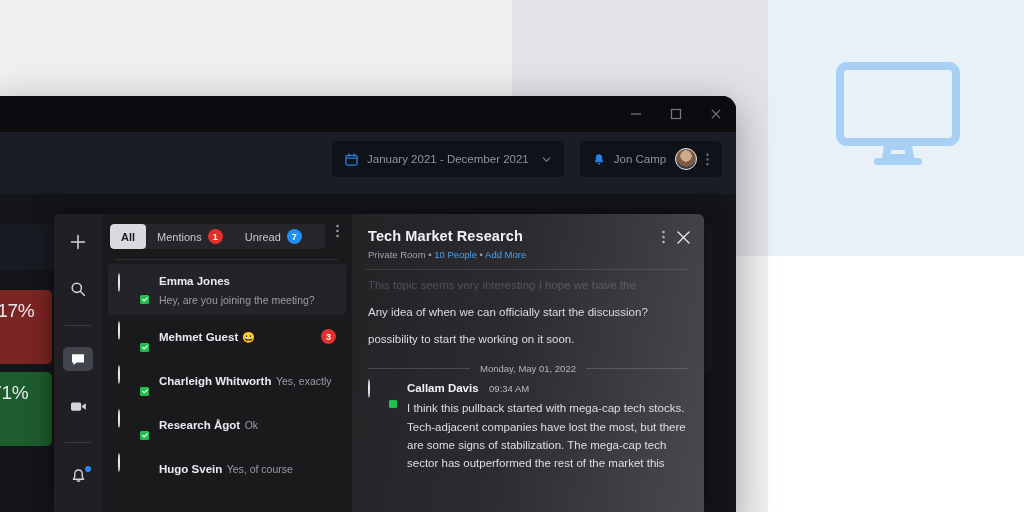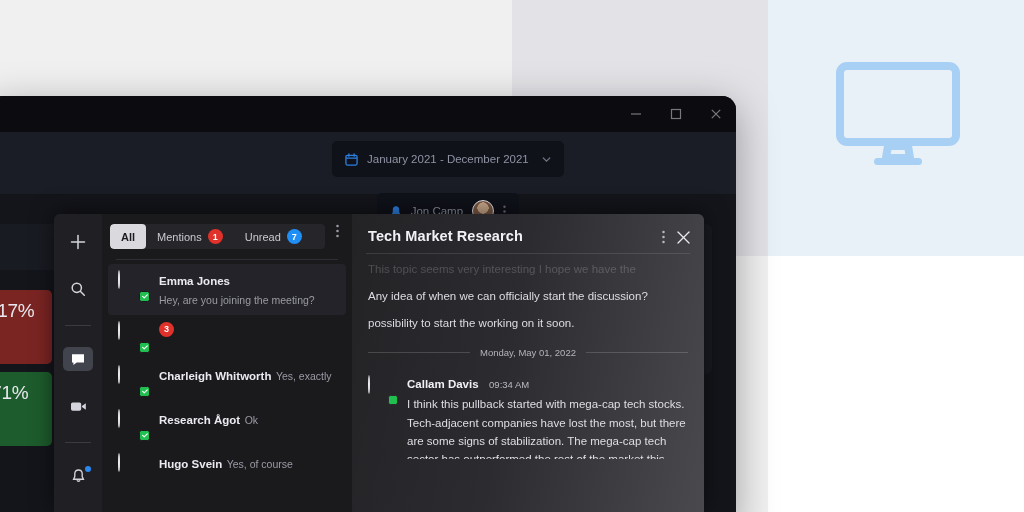--- a/index.html
+++ b/index.html
@@ -45,21 +45,21 @@
   .dashboard {
     position:absolute; left:0; top:36px; width:100%; height:394px;
     background:#14151b;
   }
   .dash-topbar {
     position:absolute; left:0; top:0; width:100%; height:62px;
     background:#1b1d26;
   }
   .dash-toolrow {
     position:absolute; left:344px; top:9px;
-    display:flex; gap:16px; align-items:center;flex-direction:column;
+    display:flex; gap:16px; align-items:center;
   }
   .pill {
     background:#10121a; border-radius:5px; height:36px;
     display:flex; align-items:center; gap:9px; padding:0 13px;
     color:#8f93a3; font-size:11.5px; white-space:nowrap;
   }
   .pill .cal { width:13px; height:13px; flex:none; }
   .pill .chev { width:9px; height:9px; margin-left:4px; opacity:.75; }
   .pill .bell { width:12px; height:13px; flex:none; }
   .pill .avatar-sm {
@@ -154,21 +154,21 @@
   .filter-box {
     height:27px; border:1px solid #4a4a53; border-radius:4px;
     display:flex; align-items:center; gap:9px; padding:0 10px;
     color:#8d8d97; font-size:11.5px;
   }
   .filter-box .fi { width:13px; height:11px; flex:none; }
   .list-divider { height:1px; background:#2e2e34; margin:10px 14px 0 14px; }
 
   .chat-rows { padding:4px 6px 0 6px; overflow:hidden; flex:1; }
   .chat-row {
-    display:flex; gap:11px;
+    display:flex; align-items:center; gap:11px;
     padding:7px 10px; border-radius:4px; cursor:pointer;
     position:relative;
   }
   .chat-row.sel { background:#232329; }
   .av-wrap { position:relative; width:30px; height:30px; flex:none; }
   .av {
     width:30px; height:30px; border-radius:50%; overflow:hidden;
     border:1.5px solid #e9e9ef; background:#555;
   }
   .presence {
@@ -201,21 +201,21 @@
   .conv-actions .kb { width:3px; height:14px; opacity:.75; cursor:pointer; }
   .conv-actions .cl { width:13px; height:13px; cursor:pointer; }
   .conv-hr { height:1px; background:rgba(255,255,255,.11); margin:0 14px; }
 
   .conv-body { padding:4px 16px 0 16px; overflow:hidden; height:205px; }
   .msg-p {
     color:#dcdce2; font-size:11.5px; line-height:1.58; margin-top:9px;
   }
   .msg-p.faded { opacity:.22; margin-top:2px; }
   .daystamp {
-    display:flex; align-items:center; gap:10px; margin:15px 0 16px 0;
+    display:flex; align-items:center; gap:10px; margin:15px 0 4px 0;
     color:#b3b3bc; font-size:9.5px; white-space:nowrap;
   }
   .daystamp .ln { flex:1; height:1px; background:rgba(255,255,255,.16); }
   .msg {
     display:flex; gap:11px; 
   }
   .msg-av-wrap { position:relative; width:28px; height:28px; flex:none; margin-top:2px; }
   .msg-av {
     width:28px; height:28px; border-radius:50%; overflow:hidden;
     border:1.5px solid #e9e9ef;
@@ -429,20 +429,24 @@
               <span class="skin" style="background:#dcae8d"></span>
               <span class="body" style="background:#3a3a42"></span>
             </span>
           </span>
           <span class="presence">
             <svg width="6" height="5" viewBox="0 0 6 5">
                 <path d="M0.7 2.4 L2.2 3.9 L5.3 0.9" fill="none" stroke="#fff" stroke-width="1.2" stroke-linecap="round" stroke-linejoin="round"></path>
               </svg>
           </span>
         </span>
+        <span class="chat-meta">
+          <span class="chat-name">Mehmet Guest</span>
+          <span class="chat-prev">😀</span>
+        </span>
         <span class="badge badge-red row-badge">3</span>
       </div>
 
       <div class="chat-row">
         <span class="av-wrap">
           <span class="av">
             <span class="face">
               <span class="hair" style="background:linear-gradient(#3a2418,#58392a)"></span>
               <span class="skin" style="background:#c98f68"></span>
               <span class="body" style="background:#33333c"></span>
@@ -498,20 +502,27 @@
         </span>
       </div>
 
     </div>
   </div>
 
   <div class="conv-col">
 
     <div class="conv-head">
       <div class="conv-title">Tech Market Research</div>
+      <div class="conv-sub">
+        <span>Private Room</span>
+        <span>•</span>
+        <span class="lnk">10 People</span>
+        <span>•</span>
+        <span class="lnk">Add More</span>
+      </div>
       <div class="conv-actions">
         <svg class="kb" viewBox="0 0 3 14">
           <circle cx="1.5" cy="2" r="1.25" fill="#e2e2e8"></circle>
           <circle cx="1.5" cy="7" r="1.25" fill="#e2e2e8"></circle>
           <circle cx="1.5" cy="12" r="1.25" fill="#e2e2e8"></circle>
         </svg>
         <svg class="cl" viewBox="0 0 13 13">
           <line x1="1" y1="1" x2="12" y2="12" stroke="#eaeaf0" stroke-width="1.3" stroke-linecap="round"></line>
           <line x1="12" y1="1" x2="1" y2="12" stroke="#eaeaf0" stroke-width="1.3" stroke-linecap="round"></line>
         </svg>

